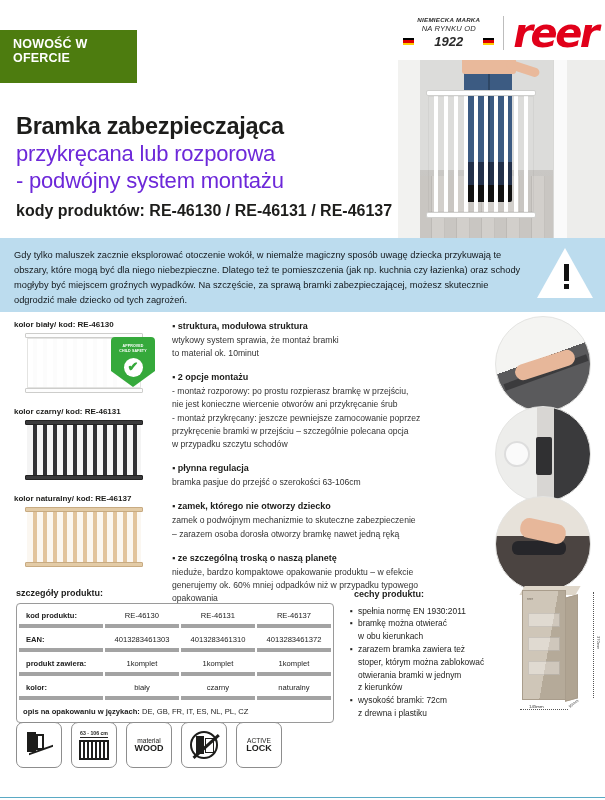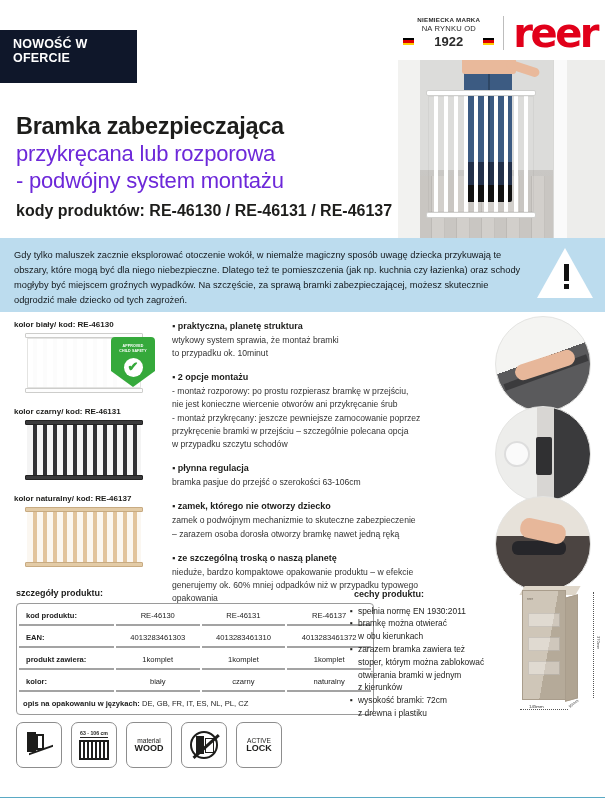--- a/index.html
+++ b/index.html
@@ -35,27 +35,27 @@
   .hp-gate .rail { position:absolute; left:0; width:100%; height:6px; background:#fff; border:1px solid #cfcfcd; border-radius:2px;}
   .hp-gate .rail.t { top:0; } .hp-gate .rail.b { bottom:0; }
   .hp-gate .bars { position:absolute; left:2px; right:2px; top:6px; bottom:6px;
      background: repeating-linear-gradient(90deg, transparent 0 6px, #ffffff 6px 10px);
      }
   .hp-gate .bars:before{content:"";position:absolute;inset:0;box-shadow:inset 0 0 0 1px rgba(0,0,0,.04);}
 
   
   .badge-new {
     position:absolute; left:0; top:30px; width:137px; height:53px;
-    background:#0f172a; color:#fff; padding:7px 26px 0 13px;
+    background:#4d7c0f; color:#fff; padding:7px 26px 0 13px;
   }
   .badge-new .l1 { font-size:12.5px; font-weight:bold; letter-spacing:.2px; }
   .badge-new .l2 { font-size:12.5px; font-style:italic; text-align:right; padding-right:6px; margin-top:16px;}
 
   
-  .logo-wrap { position:absolute; right:8px; top:16px; display:flex; align-items:center; gap:9px; }
+  .logo-wrap { position:absolute; right:8px; top:16px; display:flex; align-items:center; gap:9px;font-style:italic; }
   .logo-claim { text-align:center; color:#2b2b2b; line-height:1.28; }
   .logo-claim .c1 { font-size:6.2px; font-weight:bold; letter-spacing:.25px; }
   .logo-claim .c2 { font-size:7.6px; letter-spacing:.2px; }
   .logo-claim .c3 { font-size:13px; font-weight:bold; display:flex; align-items:center; justify-content:center; gap:20px; }
   .flagmini { width:11px; height:7px; display:inline-block;
       background:linear-gradient(to bottom,#000 0 33%,#d00 33% 66%,#fc0 66% 100%); }
   .logo-div { width:1px; height:34px; background:#bdbdbd; }
   .logo-reer { font-size:40px; font-weight:bold; color:#e1001a; letter-spacing:-2.5px; line-height:.8; font-family:"DejaVu Sans", sans-serif; }
 
   
@@ -110,23 +110,23 @@
   .c2b { background:linear-gradient(90deg,#ededeb 0 44%, #d8d6d3 44% 62%, #3a3a3c 62% 100%); }
   .c2b:after{content:"";position:absolute;left:10px;top:36px;width:22px;height:22px;background:#fafafa;border-radius:50%;box-shadow:0 0 0 2px #ddd;}
   .c2b:before{content:"";position:absolute;left:40px;top:30px;width:16px;height:38px;background:#303032;border-radius:2px;}
   .c3b { background:linear-gradient(to bottom,#e7e2da 0 42%, #4b4441 42% 100%); }
   .c3b:after{content:"";position:absolute;left:24px;top:24px;width:46px;height:20px;background:#e7b79a;border-radius:9px;transform:rotate(12deg);}
   .c3b:before{content:"";position:absolute;left:16px;top:44px;width:54px;height:14px;background:#26262a;border-radius:6px;}
 
   
   .details { position:absolute; left:0; top:588px; width:605px; height:130px; }
   .det-title { font-size:9px; font-weight:bold; margin-bottom:5px; }
-  .spec-box { position:absolute; left:16px; top:0; width:358px; }
+  .spec-box { position:absolute; left:16px; top:0; width:318px; }
   .spec-tbl { width:100%; border:1px solid #9a9a9a; border-radius:4px; border-collapse:separate; overflow:hidden; background:#fff; }
-  .spec-tbl td { font-size:7.6px; padding:4.5px 4px; border-bottom:2px solid #a3a3a3; color:#222;}
+  .spec-tbl td { font-size:7.6px; padding:4.5px 4px; border-bottom:4px solid #a3a3a3; color:#222;}
   .spec-tbl tr:last-child td { border-bottom:none; }
   .spec-tbl td.k { font-weight:bold; padding-left:7px; white-space:nowrap; }
   .spec-tbl td.v { text-align:center; }
   .langs { font-size:7.6px; }
   .langs b { font-weight:bold; }
 
   .cechy { position:absolute; left:350px; top:0; width:160px; font-size:8.4px; line-height:1.52; }
   .cechy h4 { font-size:9px; font-weight:bold; margin-bottom:3px; padding-left:4px;}
   .cechy ul { list-style:none; }
   .cechy li { padding-left:8px; position:relative; }
@@ -259,23 +259,23 @@
             <div class="r t"></div>
             <div class="bb"></div>
             <div class="r b"></div>
           </div>
         </div>
       </div>
     </div>
 
     <div class="features">
       <div class="feat">
-        <h4>praktyczna, planetę struktura</h4>
+        <h4>struktura, modułowa struktura</h4>
         <p>wtykowy system sprawia, że montaż bramki</p>
-        <p>to przypadku ok. 10minut</p>
+        <p>to material ok. 10minut</p>
       </div>
       <div class="feat">
         <h4>2 opcje montażu</h4>
         <p>- montaż rozporowy: po prostu rozpierasz bramkę w przejściu,</p>
         <p> nie jest konieczne wiercenie otworów ani przykręcanie śrub</p>
         <p>- montaż przykręcany: jeszcze pewniejsze zamocowanie poprzez</p>
         <p>przykręcenie bramki w przejściu – szczególnie polecana opcja</p>
         <p>w przypadku szczytu schodów</p>
       </div>
       <div class="feat">

